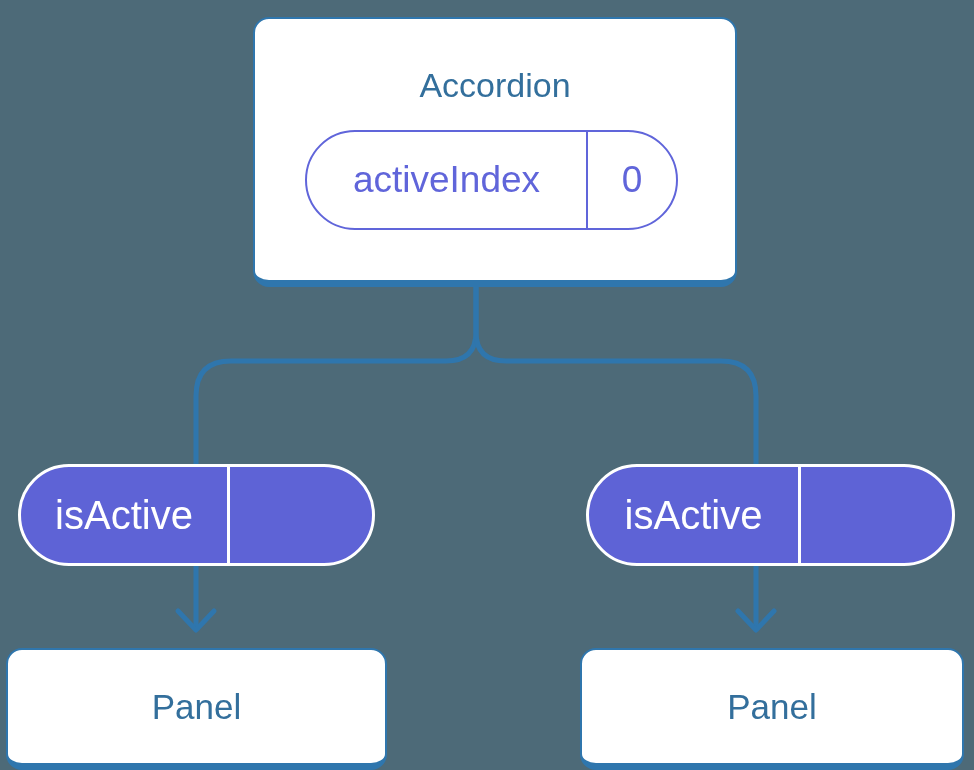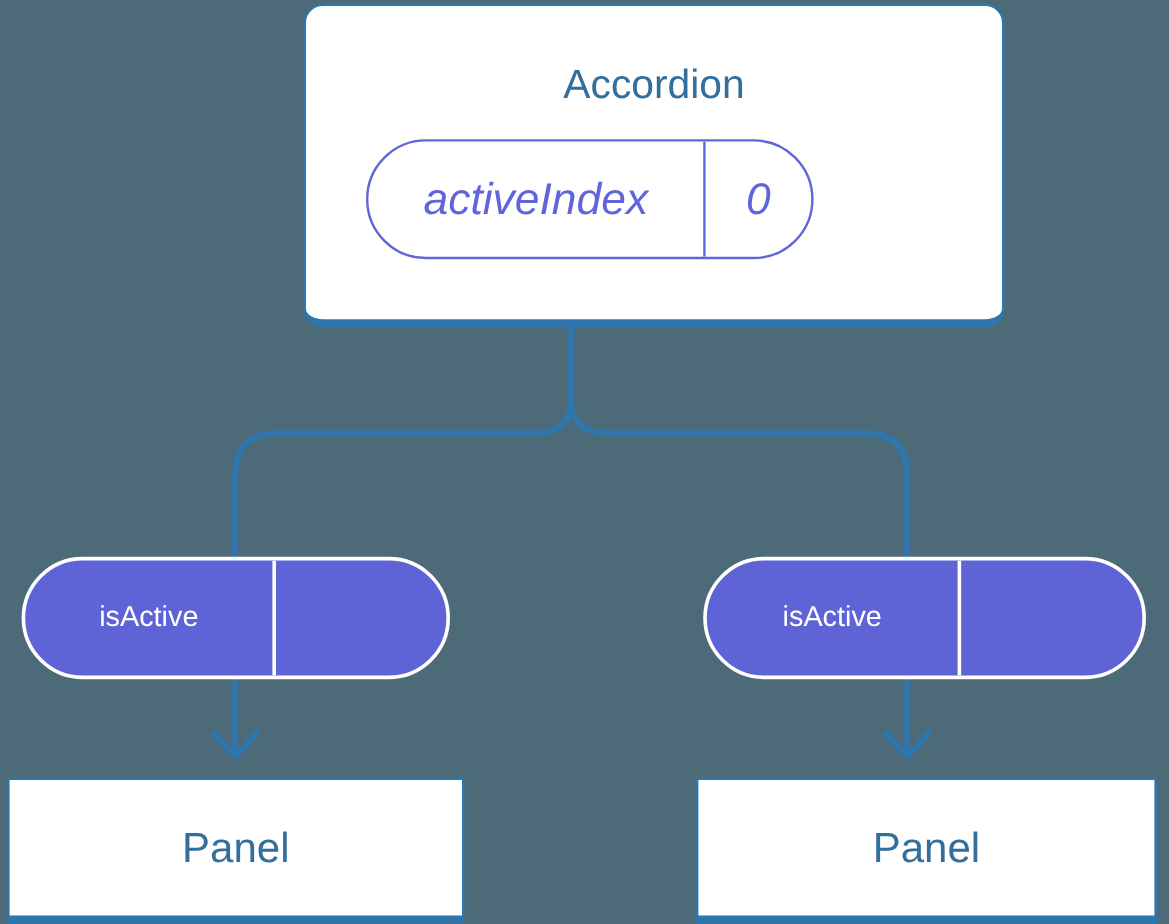--- a/index.html
+++ b/index.html
@@ -28,21 +28,21 @@
     stroke-linejoin:round;
   }
   .card{
     position:absolute;
     background:var(--white);
     border:2px solid var(--line-blue);
     border-bottom-width:7px;
     border-radius:16px;
     z-index:2;
   }
-  .root-card{left:253px;top:3px;width:584px;height:270px;}
+  .root-card{left:253px;top:17px;width:484px;height:270px;}
   .card-title{
     position:absolute;top:47px;left:0;width:100%;
     text-align:center;
     font-size:34px;font-weight:500;
     color:var(--heading-blue);
   }
   .pill{
     display:flex;align-items:stretch;
     border-radius:60px;
     overflow:hidden;
@@ -51,41 +51,40 @@
   .pill .seg{
     display:flex;align-items:center;justify-content:center;
   }
   .state-pill{
     position:absolute;left:50px;top:111px;
     width:373px;height:100px;
     background:var(--white);
     border:2.5px solid var(--purple);
     color:var(--purple);
     font-size:37px;
-    font-style:italic;
   }
   .state-pill .seg-left{flex:0 0 281px;border-right:2px solid var(--purple);}
   .state-pill .seg-right{flex:1;}
   .solid-pill{
     position:absolute;
     height:102px;
     background:var(--pill-purple);
     border:3px solid var(--white);
     color:var(--white);
-    font-size:24px;
+    font-size:40px;
   }
   .solid-pill .seg-right{flex:1;}
   .pill-a{left:18px;top:464px;width:357px;}
   .pill-a .seg-left{flex:0 0 209px;border-right:3px solid var(--white);}
   .pill-b{left:586px;top:464px;width:369px;}
   .pill-b .seg-left{flex:0 0 212px;border-right:3px solid var(--white);}
   .panel{
     display:flex;align-items:center;justify-content:center;
     height:122px;
-    border-radius:2px;
+    border-radius:16px;
     font-size:35px;font-weight:500;
     color:var(--heading-blue);
   }
   .panel-a{left:6px;top:648px;width:381px;}
   .panel-b{left:580px;top:648px;width:384px;}
 </style>
 </head>
 <body>
 
 <div class="stage">

